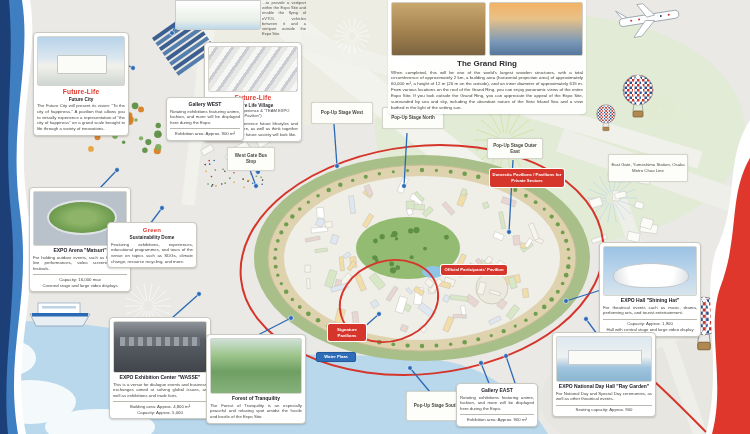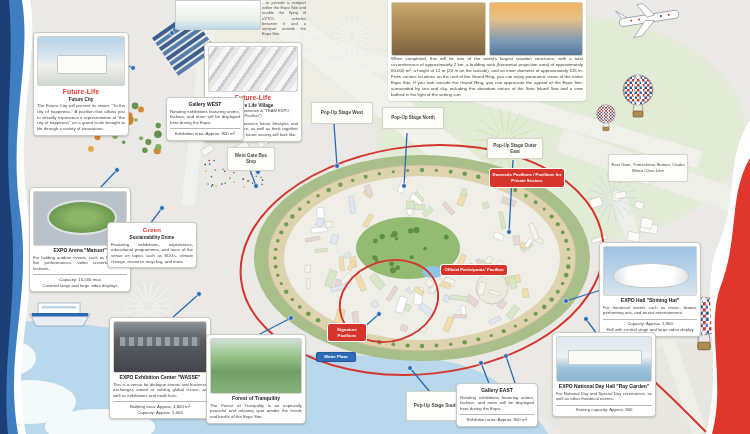--- a/index.html
+++ b/index.html
@@ -753,20 +753,21 @@
     <div class="c-title">Gallery WEST</div>
     <div class="c-body">Rotating exhibitions featuring anime, fashion, and more will be displayed here during the Expo.</div>
     <div class="c-foot">Exhibition area: Approx. 900 m²</div>
   </div>
 
   <div class="grand">
     <div class="photos">
       <div class="t-gr1"></div>
       <div class="t-gr2"></div>
     </div>
+    <div class="g-title">The Grand Ring</div>
     <div class="g-body">When completed, this will be one of the world's largest wooden structures, with a total circumference of approximately 2 km, a building area (horizontal projection area) of approximately 60,000 m², a height of 12 m (20 m on the outside), and an inner diameter of approximately 615 m. From various locations on the roof of the Grand Ring, you can enjoy panoramic views of the entire Expo Site. If you look outside the Grand Ring, you can appreciate the appeal of the Expo Site, surrounded by sea and sky, including the abundant nature of the Seto Inland Sea and a view bathed in the light of the setting sun.</div>
   </div>
 
   <div class="callout" style="left:29px;top:187px;width:94px;">
     <div class="thumb t-arena"></div>
     <div class="c-title">EXPO Arena "Matsuri"</div>
     <div class="c-body">For holding outdoor events, such as large-scale live performances, video screenings, and festivals.</div>
     <div class="c-foot">
       <div>Capacity: 16,000 max</div>
       <div>Covered stage and large video displays</div>

